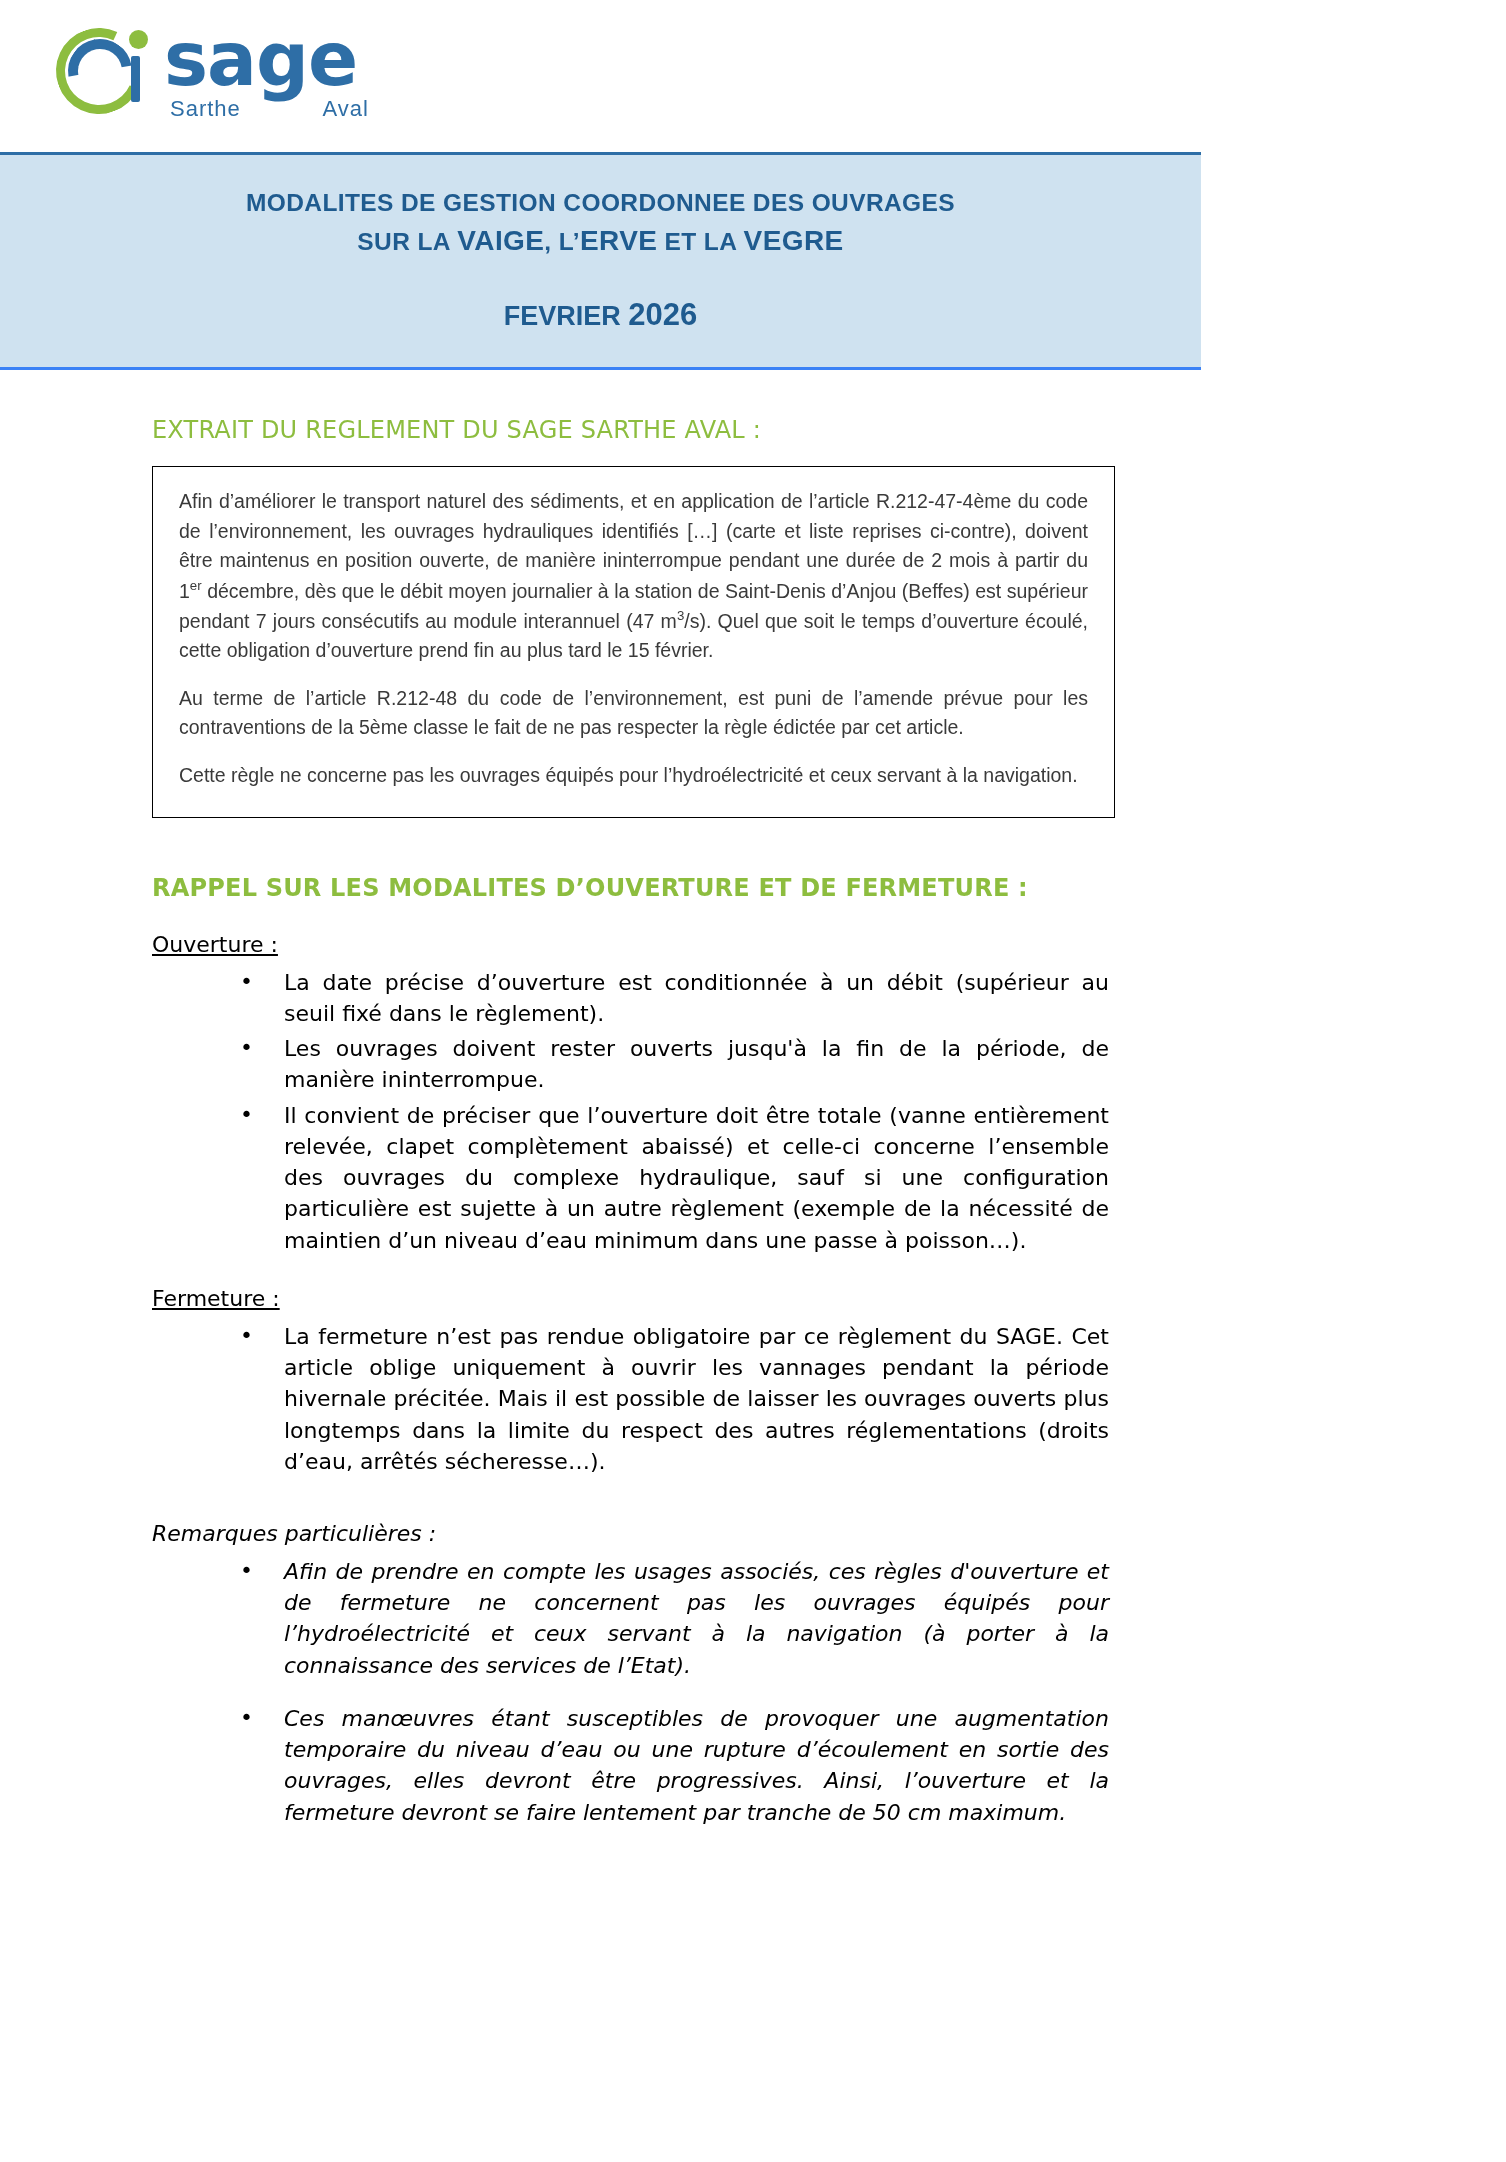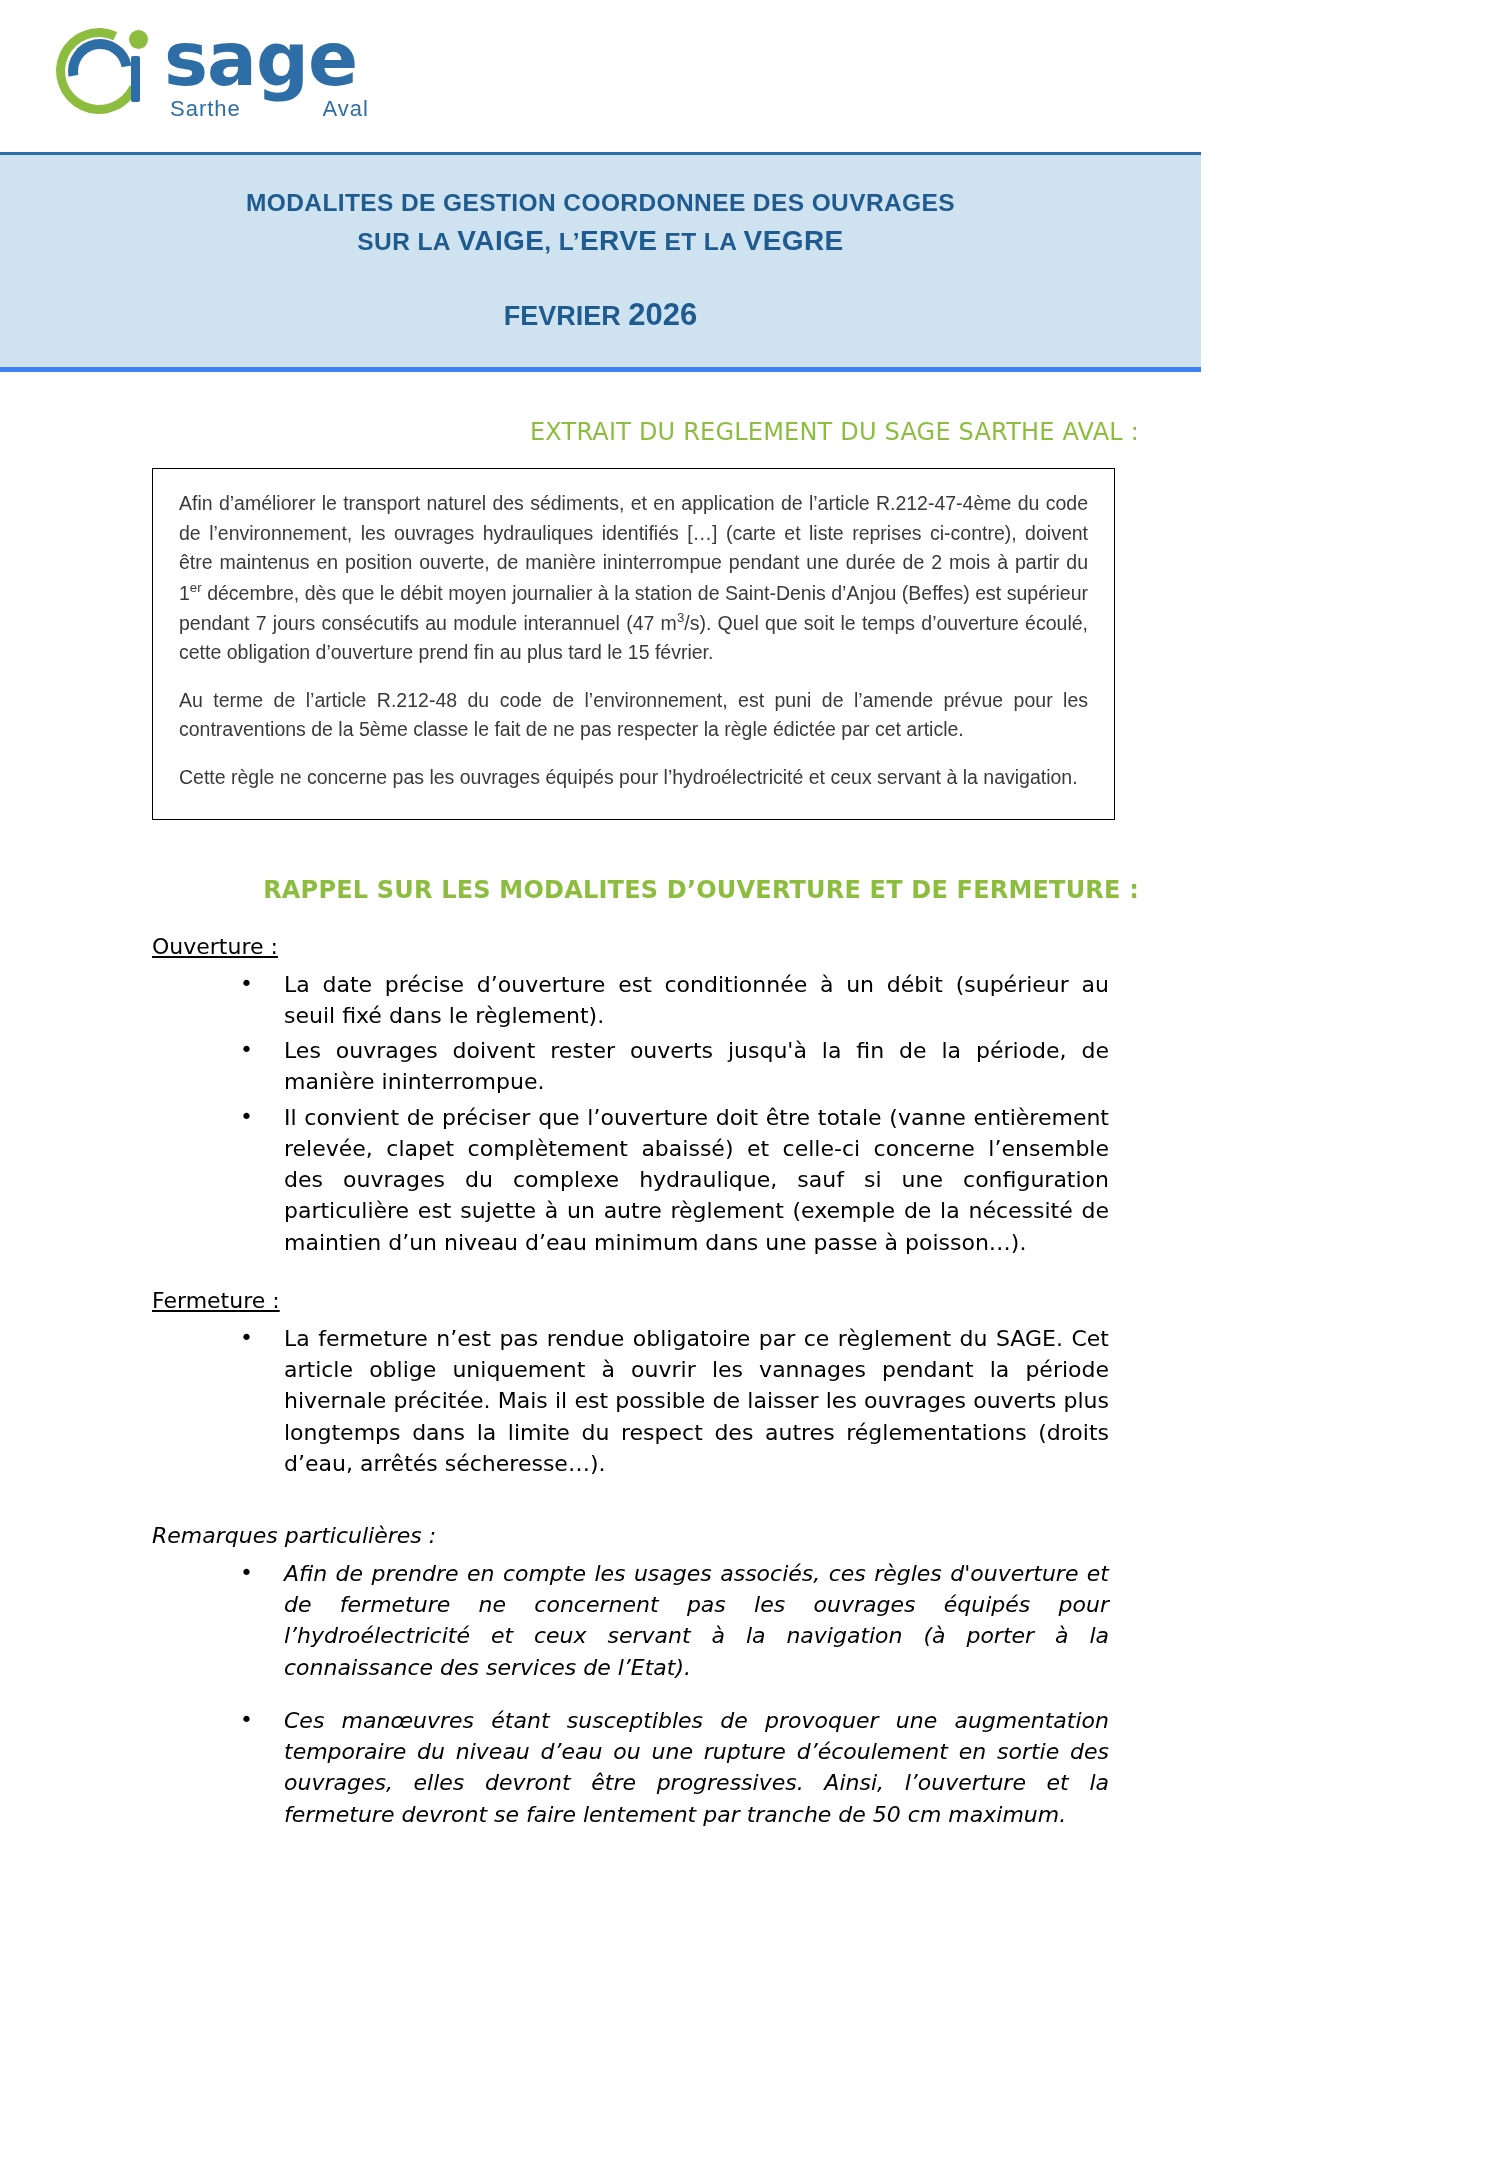--- a/index.html
+++ b/index.html
@@ -96,21 +96,21 @@
     margin-top: 2px;
     width: 205px;
     padding-left: 6px;
     box-sizing: border-box;
   }
 
   
   .banner {
     background: #cfe2f0;
     border-top: 3px solid #2e6ea6;
-    border-bottom: 5px solid #3b82f6;
+    border-bottom: 3px solid #3b82f6;
     padding: 30px 10px 34px 10px;
     text-align: center;
     color: #1f5b8f;
   }
   .banner-line1, .banner-line2 {
     font-weight: bold;
     font-size: 24.5px;
     letter-spacing: 0.4px;
     line-height: 1.45;
   }
@@ -127,21 +127,20 @@
   .content {
     padding: 0 62px 40px 62px;
   }
   h2.section {
     color: #8dbd3f;
     font-size: 24px;
     font-weight: normal;
     letter-spacing: 0.2px;
     margin: 46px 0 22px 90px;
     font-family: "DejaVu Sans", sans-serif;
-    text-align: right;
   }
   h2.section.second {
     margin-top: 56px;
     font-weight: bold;
   }
 
   
   .article-box {
     border: 1.5px solid #000;
     margin: 0 24px 0 90px;

